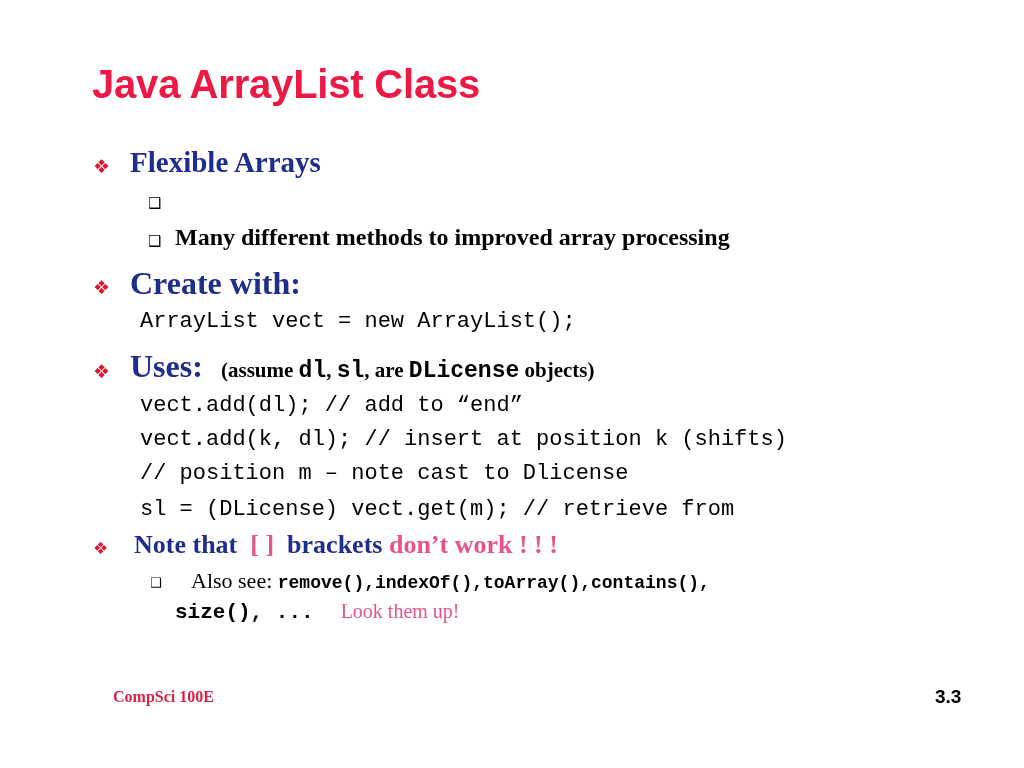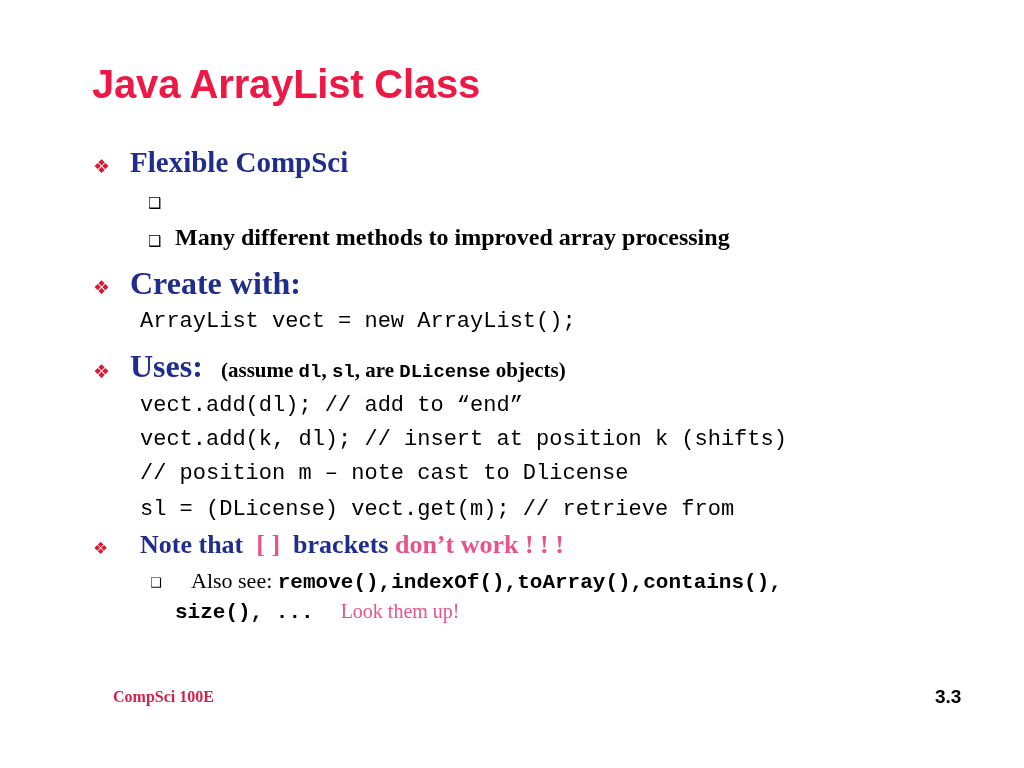--- a/index.html
+++ b/index.html
@@ -114,21 +114,21 @@
     font-weight: normal;
     margin-left: 16px;
   }
 
   .paren {
     font-family: "Liberation Serif", "DejaVu Serif", serif;
     font-weight: bold;
     font-size: 21px;
     color: #000000;
   }
-  .paren .mono { font-size: 19px; }
+  .paren .mono { font-size: 23px; }
 
   .navy { color: #1F2D8C; }
   .pink { color: #E8538C; }
 
   
   .footer-left {
     position: absolute;
     left: 113px;
     top: 688px;
     font-family: "Liberation Serif", "DejaVu Serif", serif;
@@ -152,21 +152,21 @@
 <body>
 
 <div class="slide">
 
   <div class="slide-title"><span>Java ArrayList Class</span></div>
 
   <div class="body">
 
     <div class="row" style="height:40px">
       <span class="bullet1" style="top:11px">❖</span>
-      <span class="lvl1 s-med" style="top:0px">Flexible CompSci</span>
+      <span class="lvl1 s-med" style="top:0px">Flexible Arrays</span>
     </div>
 
     <div class="row" style="height:38px">
       <span class="bullet2" style="top:10px">❑</span>
     </div>
 
     <div class="row" style="height:41px">
       <span class="bullet2" style="top:10px">❑</span>
       <span class="lvl2" style="top:0px">Many different methods to improved array processing</span>
     </div>
@@ -196,29 +196,29 @@
     </div>
     <div class="row" style="height:36px">
       <span class="code" style="top:0px">// position m – note cast to Dlicense</span>
     </div>
     <div class="row" style="height:33px">
       <span class="code" style="top:0px">sl = (DLicense) vect.get(m); // retrieve from</span>
     </div>
 
     <div class="row" style="height:38px">
       <span class="bullet1" style="top:10px;font-size:17px">❖</span>
-      <span class="lvl1 s-small" style="top:0px;left:140px">
+      <span class="lvl1 s-small" style="top:0px;left:134px">
         <span class="navy">Note that</span><span>&nbsp;&nbsp;</span><span class="pink">[  ]</span><span>&nbsp;&nbsp;</span><span class="navy">brackets</span><span>&nbsp;</span><span class="pink">don’t work</span><span>&nbsp;</span><span class="pink">! ! !</span>
       </span>
     </div>
 
     <div class="row" style="height:30px">
       <span class="bullet2" style="top:8px;left:150px;font-size:13px">❑</span>
       <span class="lvl2" style="top:0px;left:175px;font-size:22px">
-        <span class="ser">Also see:</span><span>&nbsp;</span><span class="mono" style="font-size:21px">remove(),indexOf(),toArray(),contains(),</span>
+        <span class="ser">Also see:</span><span>&nbsp;</span><span class="mono" style="font-size:18px">remove(),indexOf(),toArray(),contains(),</span>
       </span>
     </div>
     <div class="row" style="height:34px">
       <span class="lvl2" style="top:0px;left:175px;font-size:22px">
         <span class="mono" style="font-size:21px">size(), ...</span><span>&nbsp;&nbsp;</span><span class="pink ser" style="font-size:20px">Look them up!</span>
       </span>
     </div>
 
   </div>
 

